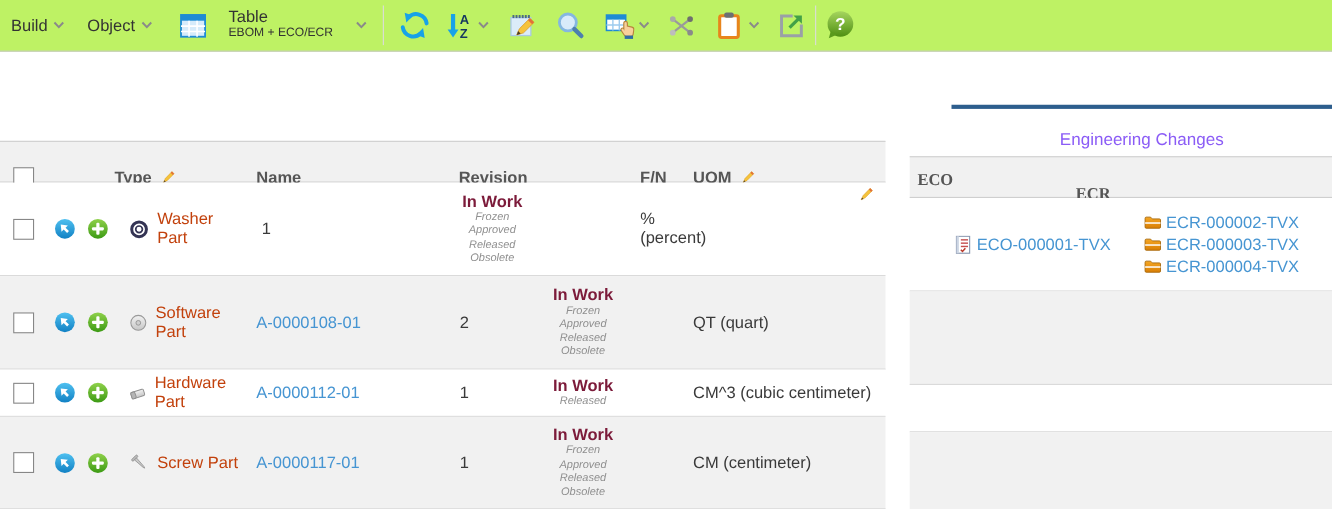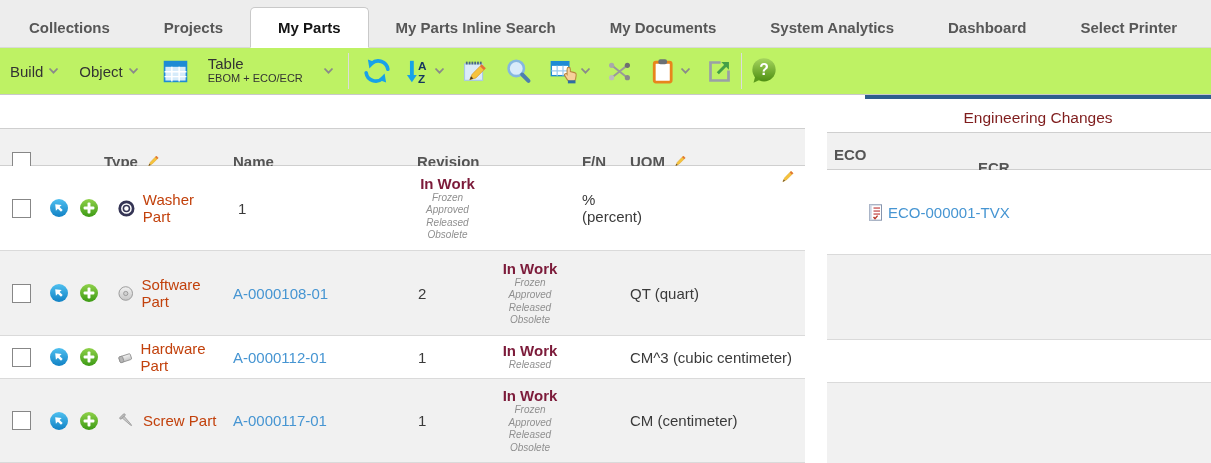--- a/index.html
+++ b/index.html
@@ -24,21 +24,21 @@
   .lbl2 .sub  { font-size:11px; color:#333; }
   .vsep { width:1px; height:36px; background:#dcdcdc; }
   .ibtn { background:none; border:none; cursor:pointer; display:flex; align-items:center; gap:3px; padding:0; }
   .chev { flex:0 0 auto; }
   
   .content { position:absolute; top:95px; left:0; right:0; bottom:0; overflow:hidden; background:#fff; }
   .left  { position:absolute; left:0; top:0; width:805px; }
   .right { position:absolute; left:827px; top:0; width:384px; }
   .lspacer { height:33px; background:#fff; }
   .lgrid { display:grid; grid-template-columns:44px 30px 30px 121px 180px 85px 80px 48px 1fr; align-items:center; }
-  .rgrid { display:grid; grid-template-columns:143px 1fr; align-items:center; }
+  .rgrid { display:grid; grid-template-columns:143px 1fr; align-items:center;font-family:Liberation Serif, serif; }
   .ghead { height:38px; background:#f1f1f1; border-top:1px solid #cfcfcf; border-bottom:1px solid #cfcfcf; }
   .ghead .hlabel { font-weight:700; color:#555; }
   .h-rev { padding-left:12px; } .h-state { text-align:center;margin-top:47px; } .h-fn { text-align:center; }
   .h-name { padding-left:8px; } .h-eco { padding-left:7px; } .h-ecr { padding-left:8px;margin-top:26px; }
   .hflex { display:flex; align-items:center; gap:8px; }
   .row { position:relative; border-bottom:1px solid #dadada; background:#fff; }
   .alt { background:#f1f1f1; }
   .h85 { height:85px; } .h43 { height:43px; } .h84 { height:84px; }
   .cb { width:19px; height:19px; background:#fff; border:1.5px solid #878787; margin-left:12px; cursor:pointer; }
   .icn { display:flex; align-items:center; justify-content:center; cursor:pointer; }
@@ -46,22 +46,22 @@
   .namecell { padding-left:8px; }
   a.lnk { color:#4695d2; text-decoration:none; cursor:pointer; }
   .revcell { padding-left:13px; color:#3a3a3a; }
   .statecell { height:100%; display:flex; flex-direction:column; align-items:center; justify-content:center; }
   .state-cur { color:#7c1b3a; font-weight:700; font-size:15px; line-height:17px; }
   .state-sub { color:#8f8f8f; font-style:italic; font-size:10px; line-height:12.5px; }
   .uomcell { padding-left:12px; color:#3a3a3a; }
   .rowpencil { position:absolute; top:3px; right:10px; cursor:pointer; }
   
   .pline { position:absolute; top:0; left:38px; right:0; height:4px; background:#2d5e8d; }
-  .ptitle { height:37px; margin-left:38px; display:flex; align-items:flex-end; justify-content:center;
-            color:#7f1d1d; font-size:15.5px; padding-bottom:5px;text-align:right; }
+  .ptitle { height:47px; margin-left:38px; display:flex; align-items:flex-end; justify-content:center;
+            color:#8b5cf6; font-size:15.5px; padding-bottom:5px;text-align:right; }
   .ecrow { display:flex; align-items:center; }
   .ecocell { width:213px; display:flex; align-items:center; gap:5px; padding-left:41px; }
   .ecrcell { display:flex; flex-direction:column; justify-content:center; gap:1px; }
   .ecrline { display:flex; align-items:center; gap:4px; line-height:19px; }
   .defs { position:absolute; width:0; height:0; overflow:hidden; }
 </style>
 </head>
 <body>
 
 <svg class="defs" aria-hidden="true">
@@ -84,30 +84,20 @@
       </linearGradient>
     <linearGradient id="gH" x1="0" y1="0" x2="0" y2="1">
         <stop offset="0" stop-color="#a6d55e"></stop>
         <stop offset="1" stop-color="#4e8f12"></stop>
       </linearGradient>
   </defs>
 </svg>
 
 <div class="page">
 
-  <div class="tabbar">
-    <div class="tab" style="margin-left:2px">Collections</div>
-    <div class="tab">Projects</div>
-    <div class="tab active">My Parts</div>
-    <div class="tab">My Parts Inline Search</div>
-    <div class="tab">My Documents</div>
-    <div class="tab">System Analytics</div>
-    <div class="tab">Dashboard</div>
-    <div class="tab">Select Printer</div>
-  </div>
 
   <div class="toolbar">
     <button class="tbtn" style="margin-right:20px">
       <span>Build</span>
       <svg class="chev" width="11" height="8" viewBox="0 0 11 8">
           <path d="M1.5,1.5 L5.5,5.7 L9.5,1.5" fill="none" stroke="#8a8a8a" stroke-width="1.8"></path>
         </svg>
     </button>
     <button class="tbtn" style="margin-right:24px">
       <span>Object</span>
@@ -424,20 +414,43 @@
           <svg width="15" height="17" viewBox="0 0 15 17">
             <rect x="1.5" y="0.8" width="12" height="15.4" fill="#fff" stroke="#8694ad"></rect>
             <rect x="1.5" y="0.8" width="2.2" height="15.4" fill="#cdd6e4"></rect>
             <rect x="5.5" y="3.4" width="6.5" height="1.3" fill="#c65050"></rect>
             <rect x="5.5" y="6.4" width="6.5" height="1.3" fill="#c65050"></rect>
             <rect x="5.5" y="9.4" width="6.5" height="1.3" fill="#c65050"></rect>
             <path d="M5.5,13 l1.5,1.6 2.6,-3" stroke="#b93a2b" stroke-width="1.4" fill="none"></path>
           </svg>
           <a class="lnk">ECO-000001-TVX</a>
         </span>
+        <span class="ecrcell">
+          <span class="ecrline">
+            <svg width="16" height="14" viewBox="0 0 16 14">
+                <path d="M1,3.5 Q1,2.4 2,2.4 L6,2.4 L7.6,4 L14,4 Q15,4 15,5 L15,11.4 Q15,12.5 14,12.5 L2,12.5 Q1,12.5 1,11.4 Z" fill="url(#gF)" stroke="#a66708" stroke-width="0.8"></path>
+                <rect x="1" y="7" width="14" height="1.5" fill="#fff" opacity="0.9"></rect>
+              </svg>
+            <a class="lnk">ECR-000002-TVX</a>
+          </span>
+          <span class="ecrline">
+            <svg width="16" height="14" viewBox="0 0 16 14">
+                <path d="M1,3.5 Q1,2.4 2,2.4 L6,2.4 L7.6,4 L14,4 Q15,4 15,5 L15,11.4 Q15,12.5 14,12.5 L2,12.5 Q1,12.5 1,11.4 Z" fill="url(#gF)" stroke="#a66708" stroke-width="0.8"></path>
+                <rect x="1" y="7" width="14" height="1.5" fill="#fff" opacity="0.9"></rect>
+              </svg>
+            <a class="lnk">ECR-000003-TVX</a>
+          </span>
+          <span class="ecrline">
+            <svg width="16" height="14" viewBox="0 0 16 14">
+                <path d="M1,3.5 Q1,2.4 2,2.4 L6,2.4 L7.6,4 L14,4 Q15,4 15,5 L15,11.4 Q15,12.5 14,12.5 L2,12.5 Q1,12.5 1,11.4 Z" fill="url(#gF)" stroke="#a66708" stroke-width="0.8"></path>
+                <rect x="1" y="7" width="14" height="1.5" fill="#fff" opacity="0.9"></rect>
+              </svg>
+            <a class="lnk">ECR-000004-TVX</a>
+          </span>
+        </span>
       </div>
 
       <div class="row h85 alt"></div>
       <div class="row h43"></div>
       <div class="row h84 alt"></div>
     </div>
 
   </div>
 </div>
 

